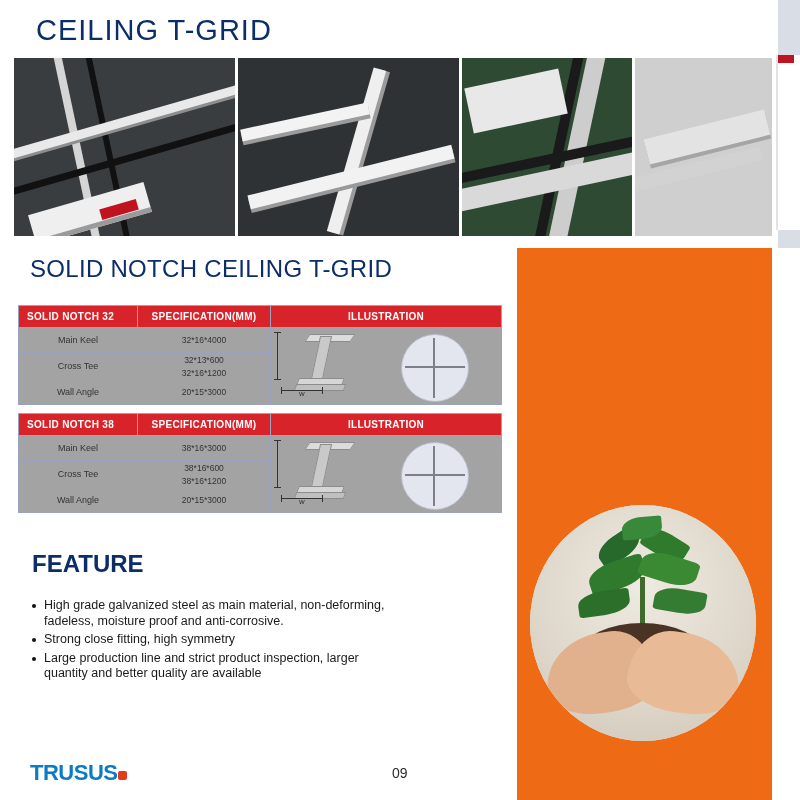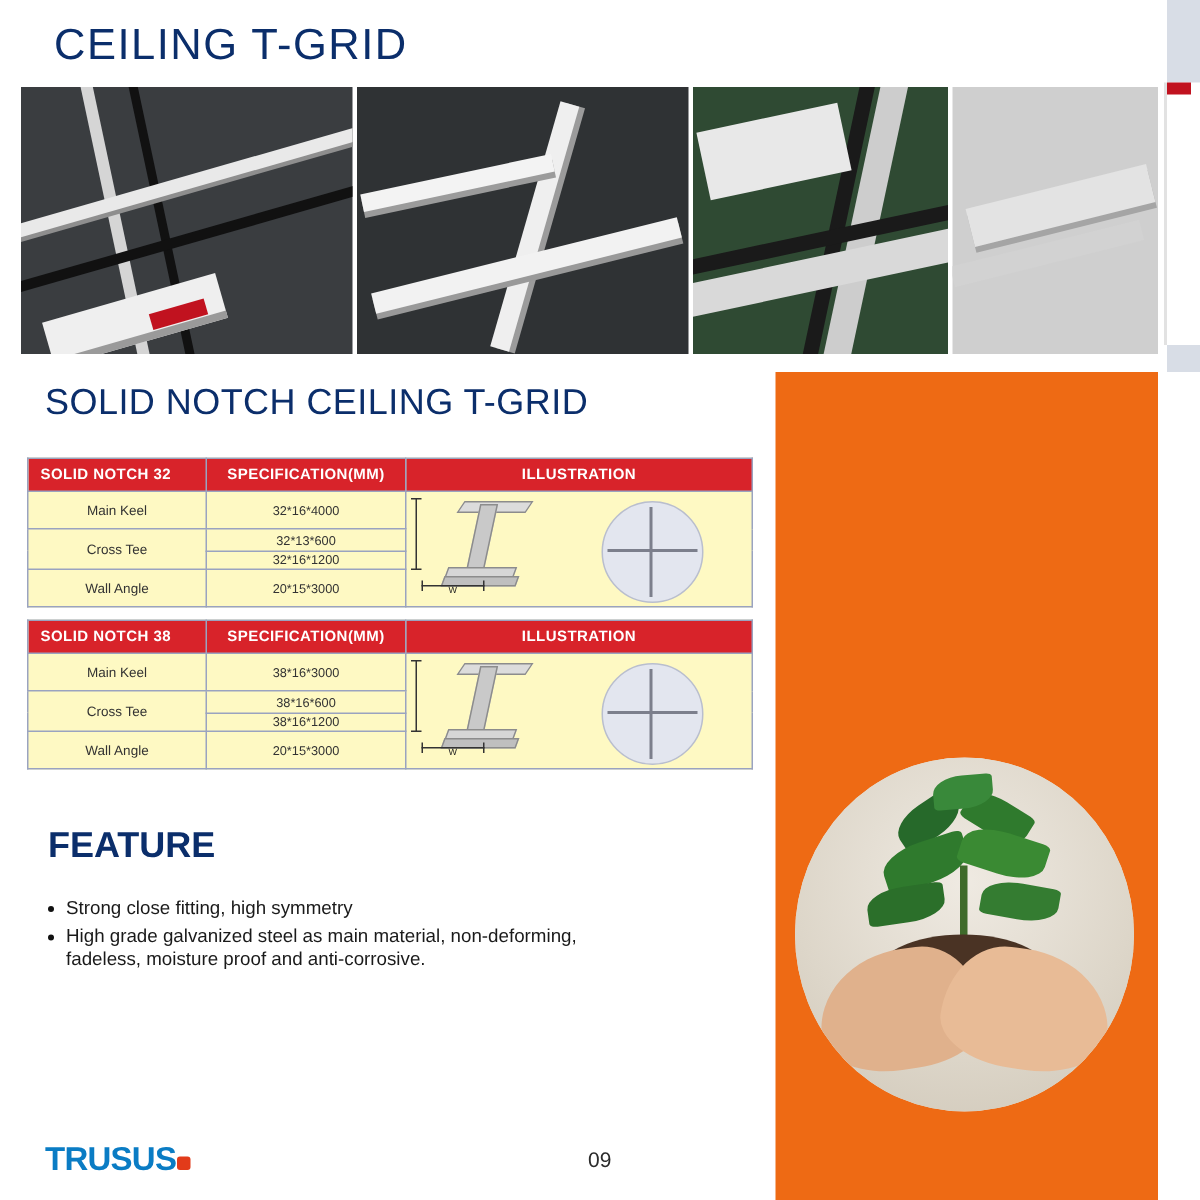--- a/index.html
+++ b/index.html
@@ -92,21 +92,21 @@
 
   
   .section-title{
     position:absolute;left:30px;top:255px;
     font-size:24px;font-weight:normal;color:#0b2e6b;letter-spacing:.3px;
   }
   
   .tbl{
     position:absolute;left:18px;border-collapse:collapse;
     width:484px;font-size:8.5px;color:#222;
-    background:#fef9c3;
+    background:#a3a3a3;
   }
   .tbl td,.tbl th{border:1px solid #9aa3c0;padding:0;}
   .tbl .hdr{background:#d8232a;color:#fff;font-size:10px;font-weight:bold;height:21px;text-align:center;letter-spacing:.3px;}
   .tbl .hdr.left{text-align:left;padding-left:8px;}
   .tbl td.lbl{width:118px;text-align:center;height:24px;color:#333;font-size:9px;}
   .tbl td.spec{width:132px;text-align:center;font-size:8.5px;color:#333;}
   .tbl td.illus{width:auto;}
   .t1{top:305px;}
   .t2{top:413px;}
   .illus-wrap{position:relative;width:230px;height:76px;margin:0 auto;}
@@ -295,20 +295,21 @@
   </tr>
   <tr>
     <td class="lbl">Wall Angle</td>
     <td class="spec">20*15*3000</td>
   </tr>
 </tbody>
   </table>
 
 <div class="feature-title">FEATURE</div>
 <ul class="feature-list">
+  <li>High grade galvanized steel as main material, non-deforming, fadeless,  moisture proof and anti-corrosive.</li>
   <li>Strong close fitting, high symmetry</li>
-  <li>High grade galvanized steel as main material, non-deforming, fadeless,  moisture proof and anti-corrosive.</li>
+  <li>Large production line and strict product inspection, larger quantity and better quality are available</li>
 </ul>
 
 <div class="logo">
   <span>TRUSUS</span><span class="dot"></span>
 </div>
 <div class="page-num">09</div>
 
 </body></html>

